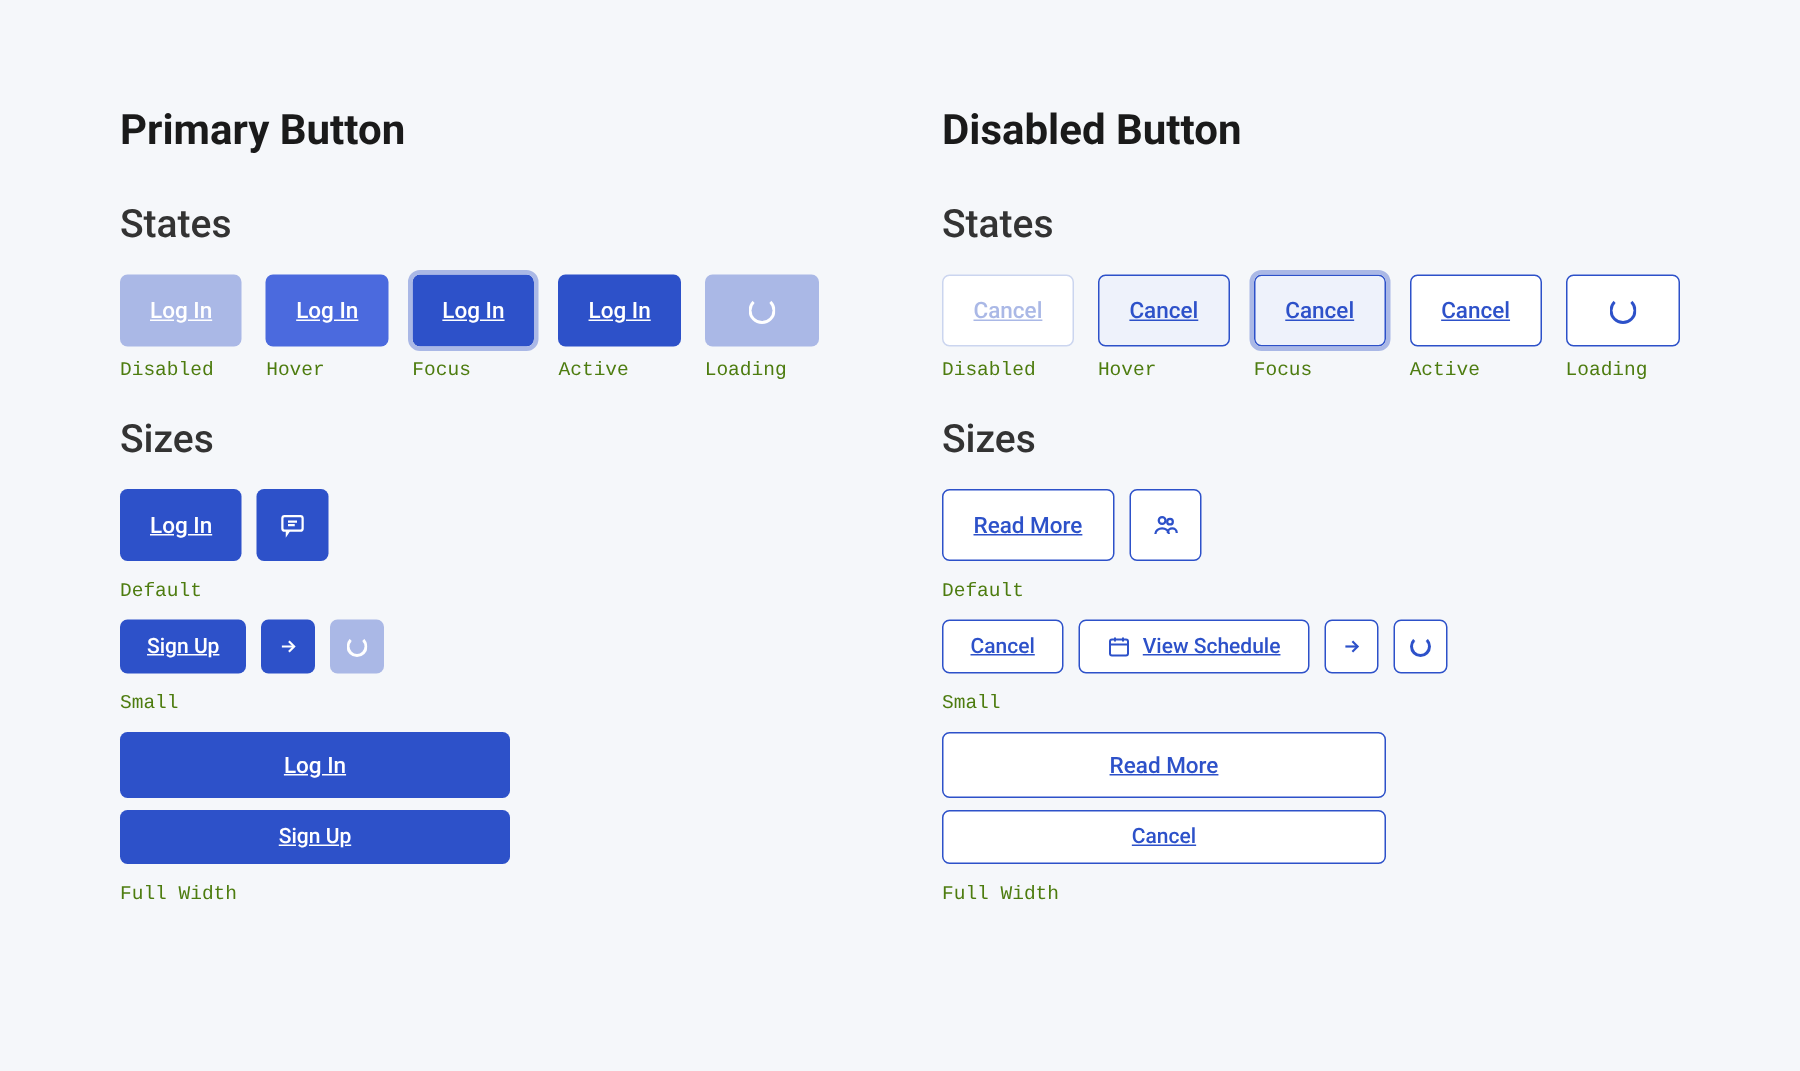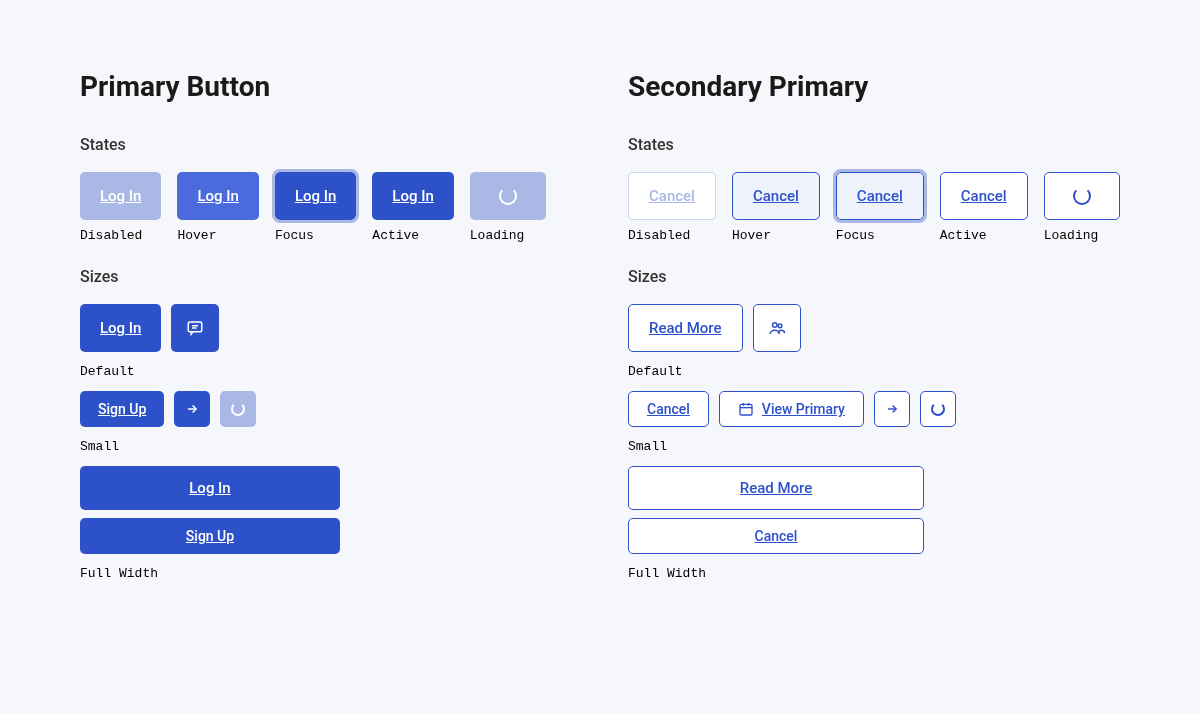--- a/index.html
+++ b/index.html
@@ -7,28 +7,28 @@
     background: #f5f7fa;
     font-family: -apple-system, BlinkMacSystemFont, "Segoe UI", Roboto, sans-serif;
     width: 1200px;
     height: 714px;
     padding: 70px 80px;
     color: #1a1a1a;
   }
   .columns { display: flex; gap: 56px; justify-content: space-between; }
   .col { flex: 1; }
   h1 { font-size: 28px; font-weight: 700; color: #1a1a1a; margin-bottom: 32px; }
-  h2 { font-size: 16px; font-weight: 500; color: #333; margin-bottom: 18px; margin-top: 24px; }
+  h2 { font-size: 26px; font-weight: 500; color: #333; margin-bottom: 18px; margin-top: 24px; }
   .row { display: flex; gap: 10px; align-items: center; flex-wrap: wrap; margin-bottom: 8px; }
   .state-row { display: flex; gap: 16px; margin-bottom: 8px; }
   .state-item { display: flex; flex-direction: column; gap: 8px; }
   .caption {
     font-family: "SFMono-Regular", Consolas, "Liberation Mono", Menlo, monospace;
     font-size: 13px;
-    color: #000000;
+    color: #4d7c0f;
   }
   .size-block { margin-bottom: 12px; }
 
   .btn {
     display: inline-flex;
     align-items: center;
     justify-content: center;
     gap: 8px;
     border-radius: 5px;
     font-size: 15px;
@@ -161,21 +161,21 @@
       <div class="row">
           <button class="btn sz-full-sm p-active">
             <span>Sign Up</span>
           </button>
         </div>
       <span class="caption">Full Width</span>
     </div>
   </div>
 
   <div class="col">
-    <h1>Secondary Primary</h1>
+    <h1>Disabled Button</h1>
 
     <h2>States</h2>
     <div class="state-row">
       <div class="state-item">
         <button class="btn sz-default s-disabled">
             <span>Cancel</span>
           </button>
         <span class="caption">Disabled</span>
       </div>
       <div class="state-item">
@@ -228,21 +228,21 @@
         <button class="btn sz-small s-active">
             <span>Cancel</span>
           </button>
         <button class="btn sz-small s-active">
           <svg width="16" height="16" viewBox="0 0 24 24" fill="none" stroke="currentColor" stroke-width="2">
               <rect x="3" y="5" width="18" height="16" rx="2"></rect>
               <line x1="3" y1="10" x2="21" y2="10"></line>
               <line x1="8" y1="3" x2="8" y2="7"></line>
               <line x1="16" y1="3" x2="16" y2="7"></line>
             </svg>
-          <span>View Primary</span>
+          <span>View Schedule</span>
         </button>
         <button class="btn sz-icon-only-sm s-active">
           <svg width="14" height="14" viewBox="0 0 24 24" fill="none" stroke="currentColor" stroke-width="2.5">
               <line x1="5" y1="12" x2="19" y2="12"></line>
               <polyline points="13 6 19 12 13 18"></polyline>
             </svg>
         </button>
         <button class="btn sz-icon-only-sm s-loading">
             <span class="spinner spinner-sm"></span>
           </button>

